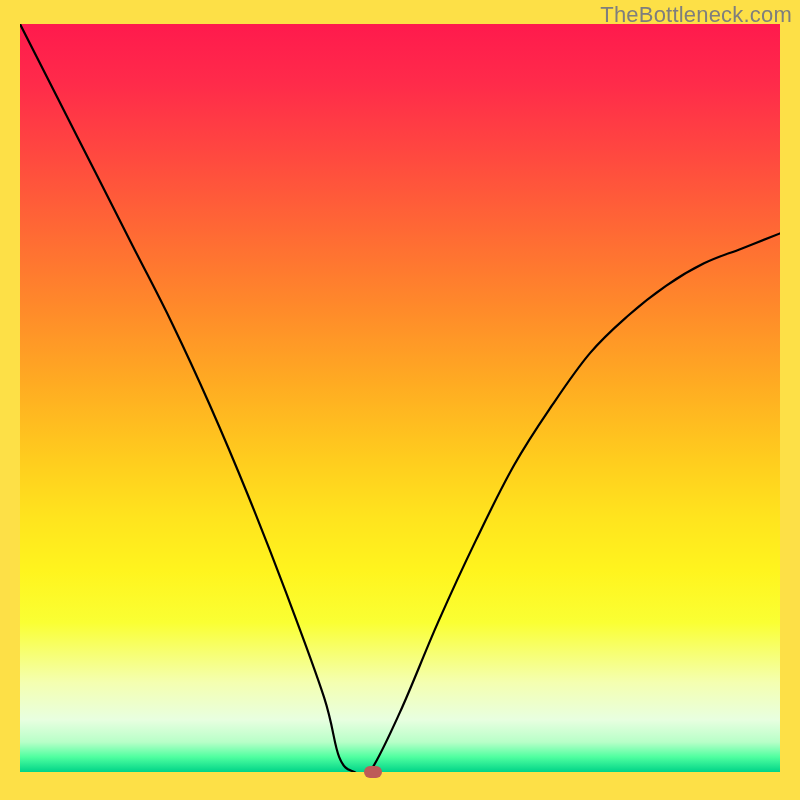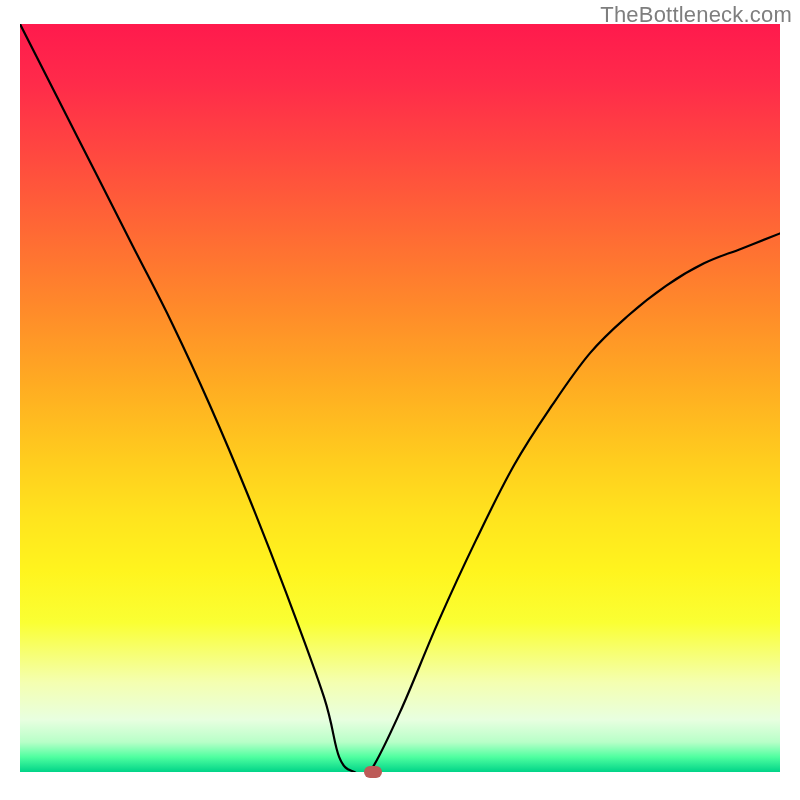--- a/index.html
+++ b/index.html
@@ -10,21 +10,21 @@
     background: #000;
     overflow: hidden;
     font-family: Arial, Helvetica, sans-serif;
   }
   .frame {
     position: absolute;
     left: 0;
     top: 0;
     width: 800px;
     height: 800px;
-    background: #ffffff;
+    background: #fde047;
   }
   .plot-area {
     position: absolute;
     left: 20px;
     top: 24px;
     width: 760px;
     height: 748px;
     background: linear-gradient(
       to bottom,
       #ff1a4d 0%,

